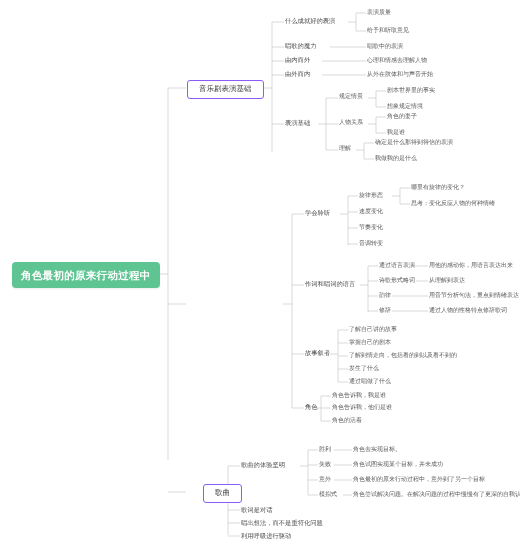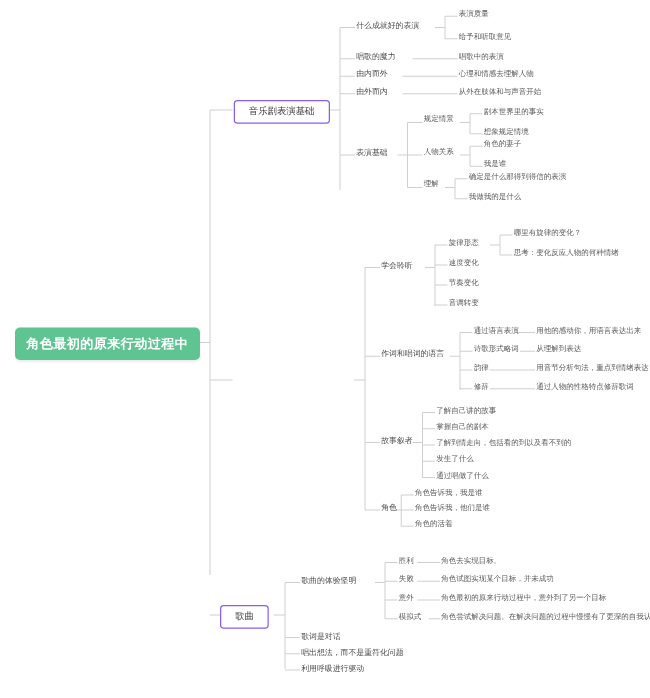--- a/index.html
+++ b/index.html
@@ -215,21 +215,21 @@
   <div class="node l3" style="left:349px;top:339px;">掌握自己的剧本</div>
   <div class="node l3" style="left:349px;top:352px;">了解到情走向，包括看的到以及看不到的</div>
   <div class="node l3" style="left:349px;top:365px;">发生了什么</div>
   <div class="node l3" style="left:349px;top:378px;">通过唱做了什么</div>
 
   <div class="node l2" style="left:305px;top:403px;">角色</div>
   <div class="node l3" style="left:332px;top:392px;">角色告诉我，我是谁</div>
   <div class="node l3" style="left:332px;top:404px;">角色告诉我，他们是谁</div>
   <div class="node l3" style="left:332px;top:417px;">角色的活着</div>
 
-  <div class="node l1" style="left:176px;top:484px;text-align:center;">歌曲</div>
+  <div class="node l1" style="left:203px;top:484px;text-align:center;">歌曲</div>
 
   <div class="node l2" style="left:241px;top:461px;">歌曲的体验坚明</div>
   <div class="node l3" style="left:319px;top:446px;">胜利</div>
   <div class="node l3" style="left:353px;top:446px;">角色去实现目标。</div>
   <div class="node l3" style="left:319px;top:461px;">失败</div>
   <div class="node l3" style="left:353px;top:461px;">角色试图实现某个目标，并未成功</div>
   <div class="node l3" style="left:319px;top:476px;">意外</div>
   <div class="node l3" style="left:353px;top:476px;">角色最初的原来行动过程中，意外到了另一个目标</div>
   <div class="node l3" style="left:319px;top:491px;">模拟式</div>
   <div class="node l3" style="left:353px;top:491px;">角色尝试解决问题。在解决问题的过程中慢慢有了更深的自我认知或足解</div>

